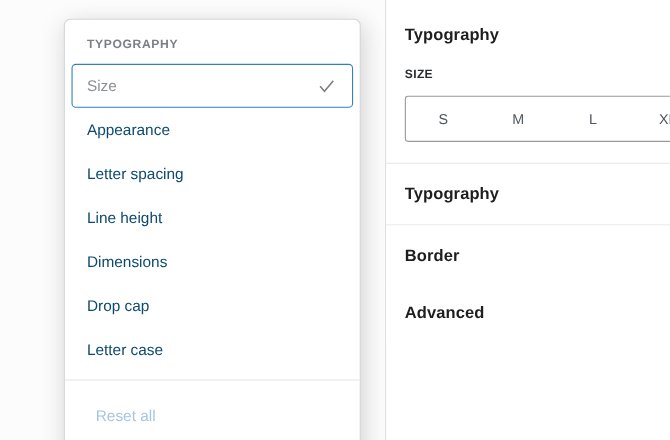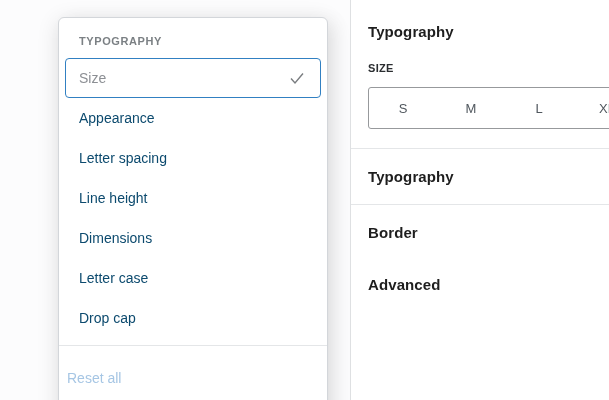--- a/index.html
+++ b/index.html
@@ -59,21 +59,21 @@
   .pop-item {
     height: 40px; display: flex; align-items: center; justify-content: space-between;
     padding: 0 13px; border-radius: 4px; font-size: 14px; color: #0c4a6e;
     cursor: pointer; border: 1.5px solid transparent;
   }
   .pop-item.selected { border-color: #3180c2; color: #8c8f94; }
   .check-icon { width: 20px; height: 20px; flex: 0 0 auto; }
   .pop-divider { height: 1px; background: #e4e6e8; margin-top: 7px; }
   .pop-reset {
     margin-top: 12px; height: 40px; display: flex; align-items: center;
-    padding: 0 8px; font-size: 14px; color: #a6c6e4; cursor: default;
+    padding: 0 28px; font-size: 14px; color: #a6c6e4; cursor: default;
   }
 
   
   .dark-bar {
     position: absolute; left: 594px; top: 0; width: 15px; height: 400px;
     background: #35383c; border-left: 1px solid #5a5d61; z-index: 50;
   }
 </style>
 </head>
 <body>
@@ -125,25 +125,25 @@
 
       <div class="pop-item">
         <span>Line height</span>
       </div>
 
       <div class="pop-item">
         <span>Dimensions</span>
       </div>
 
       <div class="pop-item">
-        <span>Letter case</span>
+        <span>Drop cap</span>
       </div>
 
       <div class="pop-item">
-        <span>Drop cap</span>
+        <span>Letter case</span>
       </div>
     </div>
 
     <div class="pop-divider"></div>
 
     <div class="pop-reset">Reset all</div>
   </div>
 
   <div class="dark-bar"></div>
 

